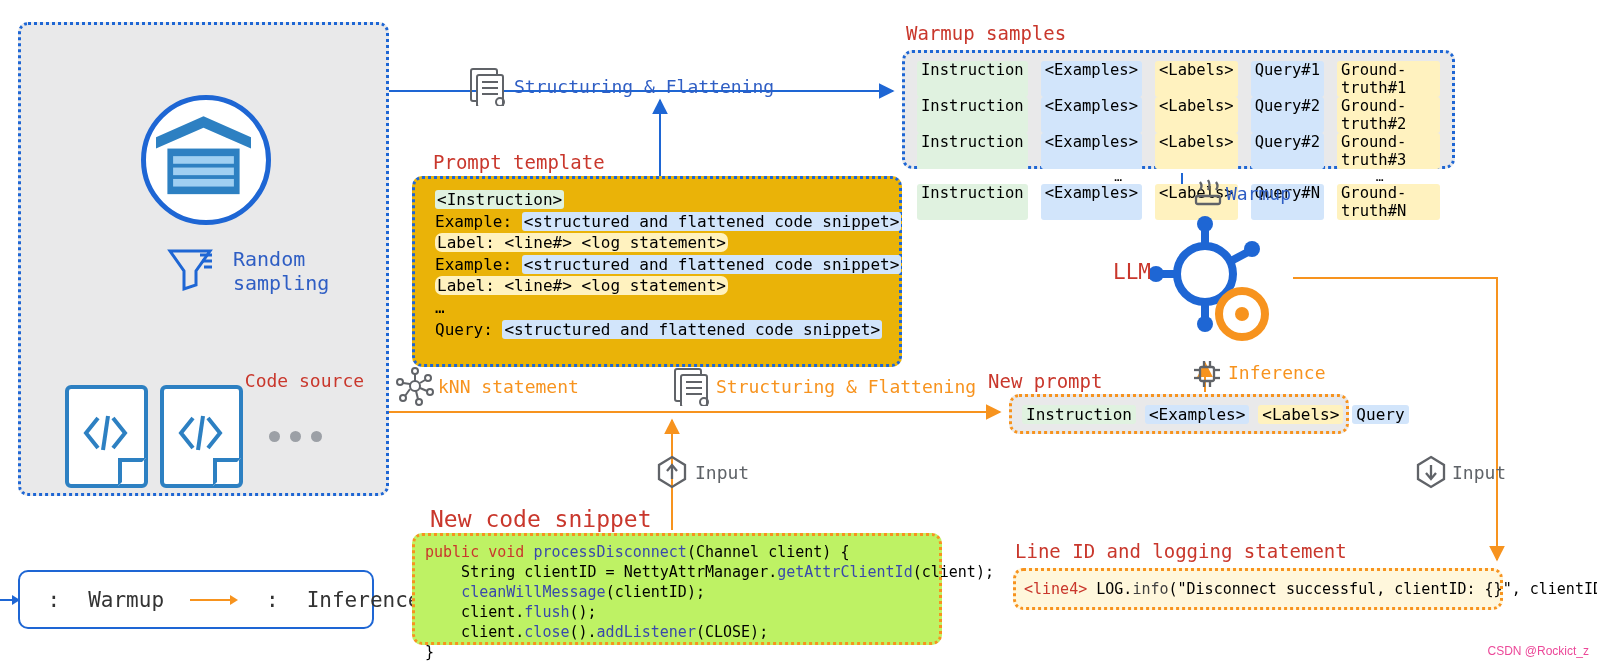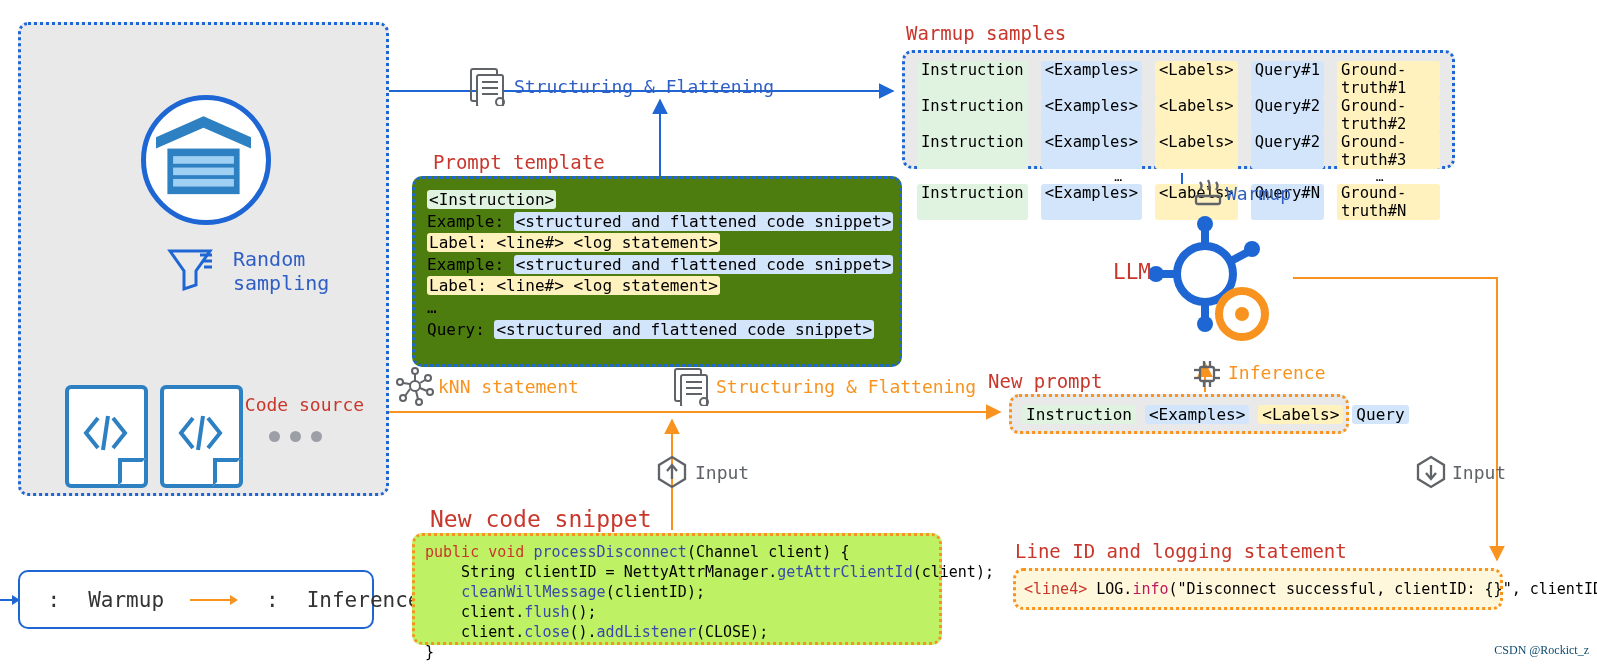--- a/index.html
+++ b/index.html
@@ -34,26 +34,26 @@
   .ellipsis span{width:11px;height:11px;border-radius:50%;background:#9ca0a6;}
   
   .legend{position:absolute;left:18px;top:570px;width:352px;height:55px;border:2px solid var(--blue);border-radius:10px;display:flex;align-items:center;justify-content:center;gap:26px;color:#333;font-size:21px;}
   .legend .arr{display:inline-flex;align-items:center;gap:2px;}
   .legend .arr.b{color:var(--blue-ink);}
   .legend .arr.o{color:var(--orange);}
   .legend .arr svg{width:48px;height:14px;}
   .legend .colon{margin:0 2px;}
   
   .pt-title{position:absolute;left:433px;top:151px;color:var(--red);font-size:19px;}
-  .pt-box{left:412px;top:176px;width:490px;height:191px;background:#4d7c0f;border:3px dotted var(--blue);padding:10px 12px;box-sizing:border-box;}
+  .pt-box{left:412px;top:176px;width:490px;height:191px;background:#eab308;border:3px dotted var(--blue);padding:10px 20px;box-sizing:border-box;}
   .pt-line{white-space:pre;font-size:16px;line-height:1.35;}
   .chip{border-radius:3px;padding:0 2px;display:inline;}
   .chip.g{background:var(--green-chip);}
   .chip.b{background:var(--blue-chip);}
-  .chip.y{background:var(--yellow-chip);}
+  .chip.y{background:var(--yellow-chip);border-radius:7px;}
   
   .ws-title{position:absolute;left:906px;top:22px;color:var(--red);font-size:19px;}
   .ws-box{left:902px;top:50px;width:553px;height:119px;background:#e9e9ea;border:3px dotted var(--blue);padding:8px 12px;box-sizing:border-box;display:flex;flex-direction:column;justify-content:space-between;}
   .ws-row{display:flex;gap:13px;font-size:15.5px;}
   .ws-row .k{border-radius:3px;padding:0 4px;}
   .ws-row .g{background:var(--green-chip);}
   .ws-row .b{background:var(--blue-chip);}
   .ws-row .y{background:var(--yellow-chip);}
   .ws-ellipsis{text-align:center;font-size:13px;display:flex;}
   
@@ -65,33 +65,33 @@
   .np-box .y{background:var(--yellow-chip);}
   
   .ncs-title{position:absolute;left:430px;top:506px;color:var(--red);font-size:23px;}
   .ncs-box{left:412px;top:533px;width:530px;height:112px;background:#bef264;border:3px dotted var(--orange);padding:7px 10px;box-sizing:border-box;font-size:15px;line-height:1.33;white-space:pre;}
   .ncs-box .kw{color:var(--red);}
   .ncs-box .fn{color:#3949ab;}
   
   .out-title{position:absolute;left:1015px;top:540px;color:var(--red);font-size:19px;}
   .out-box{left:1013px;top:568px;width:490px;height:42px;background:#fff7dc;border:3px dotted var(--orange);display:flex;align-items:center;padding:0 8px;box-sizing:border-box;font-size:15px;white-space:pre;}
   .out-box .tag{color:var(--red);}
-  .out-box .fn{color:#be185d;}
+  .out-box .fn{color:#404040;}
   
   .arrlbl{position:absolute;font-size:18px;}
   .blue{color:var(--blue-ink);}
   .orange{color:var(--orange);}
   .gray{color:var(--gray-text);}
   
   .gicon{position:absolute;color:var(--gray-icon);}
   
   .llm-lbl{position:absolute;left:1113px;top:260px;color:var(--red);font-size:21px;}
   .hub{position:absolute;left:1150px;top:216px;width:140px;height:145px;}
   
-  .wm{position:absolute;right:8px;bottom:6px;font-family:Liberation Serif, serif;color:#0c4a6e;font-size:12px;}
+  .wm{position:absolute;right:8px;bottom:6px;font-family:Liberation Sans, sans-serif;color:#ec4899;font-size:12px;}
 </style>
 </head>
 <body>
 
 <div class="canvas">
 
   <svg class="wires">
     <defs>
       <marker id="ab" viewBox="0 0 10 10" refX="9" refY="5" markerWidth="8" markerHeight="8" orient="auto">
         <path d="M0 0 L10 5 L0 10 z" fill="var(--blue)"></path>
@@ -154,21 +154,21 @@
             <line x1="25" y1="3" x2="20" y2="37"></line>
           </svg>
         </div>
       <div class="ellipsis">
           <span></span>
           <span></span>
           <span></span>
         </div>
     </div>
   </div>
-  <div class="arrlbl" style="left:234px;top:370px;margin-top:24px;"><span class="blue" style="visibility:hidden">.</span><span style="color:var(--red)">Code source</span></div>
+  <div class="arrlbl" style="left:234px;top:370px;"><span class="blue" style="visibility:hidden">.</span><span style="color:var(--red)">Code source</span></div>
 
   <div class="legend">
     <span class="arr b">
         <svg viewBox="0 0 48 14">
           <line x1="0" y1="7" x2="40" y2="7" stroke="var(--blue)" stroke-width="2"></line>
           <path d="M40 2 L48 7 L40 12 z" fill="var(--blue)"></path>
         </svg>
       </span>
       <span class="colon">:</span>
       <span class="b">Warmup</span>

